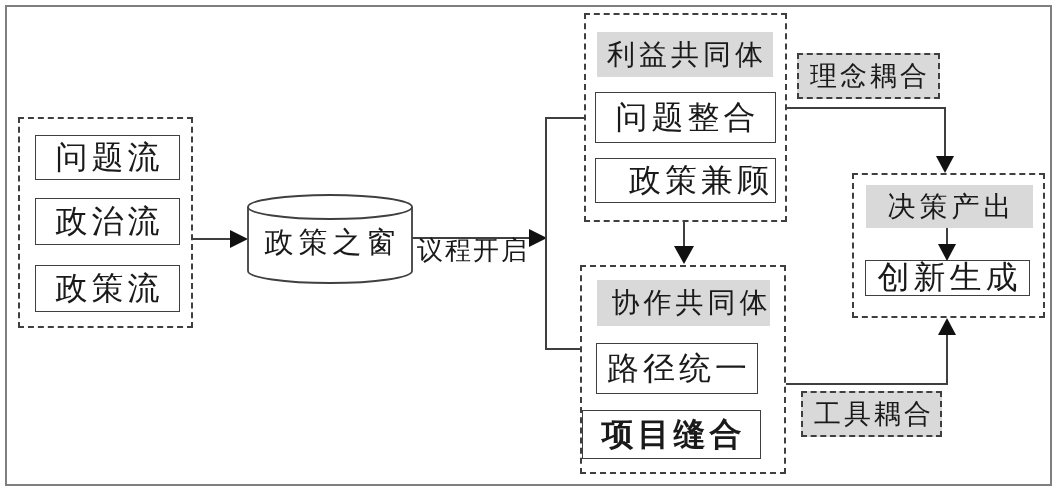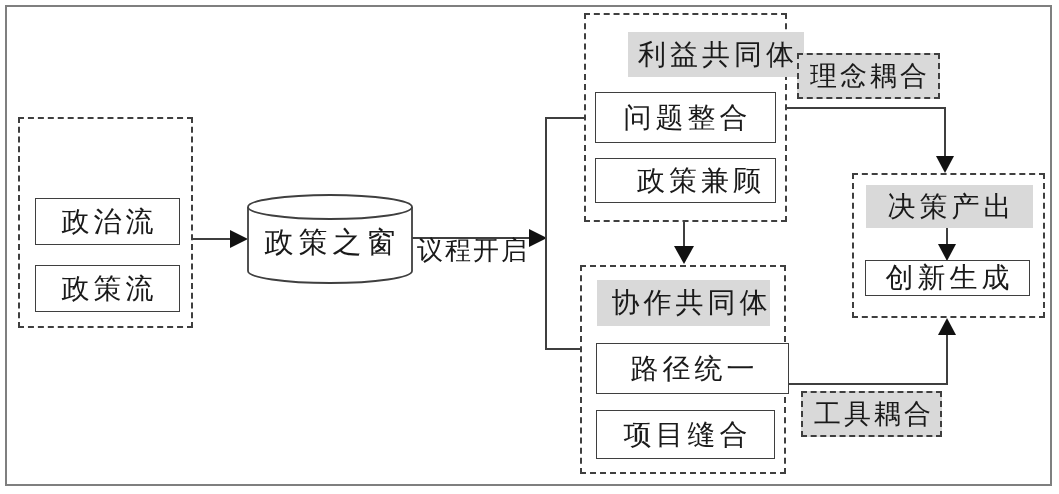--- a/index.html
+++ b/index.html
@@ -18,21 +18,21 @@
   .layer{position:absolute;left:0;top:0;width:1059px;height:494px;}
   .abs{position:absolute;box-sizing:border-box;}
   .dashed-group{
     border:2px dashed #3f3f3f;
     background:transparent;
   }
   .node{
     border:1.5px solid #3f3f3f;
     background:#ffffff;
     display:flex;align-items:center;justify-content:center;
-    font-size:28px;letter-spacing:4px;text-indent:4px;
+    font-size:32px;letter-spacing:4px;text-indent:4px;
     white-space:nowrap;
   }
   .gray-title{
     background:#d9d9d9;
     display:flex;align-items:center;justify-content:center;
     font-size:28px;letter-spacing:4px;text-indent:4px;
     white-space:nowrap;
   }
   .gray-dashed{
     background:#d9d9d9;
@@ -83,52 +83,55 @@
     <polygon class="head" points="945,173 936,156 954,156"></polygon>
 
     <path class="ln" d="M947 228 V247"></path>
     <polygon class="head" points="947,261 938,244 956,244"></polygon>
 
     <path class="ln" d="M786 384 H947 V332"></path>
     <polygon class="head" points="947,318 938,335 956,335"></polygon>
   </svg>
 
   <div class="abs dashed-group" style="left:18px;top:117px;width:175px;height:211px;">
+    <div class="abs node" style="left:15px;top:16px;width:145px;height:45px;">
+      <span>问题流</span>
+    </div>
     <div class="abs node" style="left:15px;top:146px;width:145px;height:47px;">
       <span>政策流</span>
     </div>
     <div class="abs node" style="left:15px;top:79px;width:145px;height:47px;">
       <span>政治流</span>
     </div>
   </div>
 
   <div class="abs cyl-label" style="left:248px;top:226px;width:164px;height:34px;">政策之窗</div>
 
   <div class="abs free-label" style="left:412px;top:199px;width:122px;height:32px;margin-top:35px;">议程开启</div>
 
   <div class="abs dashed-group" style="left:584px;top:13px;width:203px;height:209px;">
-    <div class="abs gray-title" style="left:11px;top:17px;width:176px;height:45px;margin-left:31px;">
+    <div class="abs gray-title" style="left:11px;top:17px;width:176px;height:45px;">
       <span>利益共同体</span>
     </div>
     <div class="abs node" style="left:9px;top:77px;width:181px;height:51px;">
       <span>问题整合</span>
     </div>
     <div class="abs node" style="left:9px;top:143px;width:181px;height:45px;padding-left:27px;">
       <span>政策兼顾</span>
     </div>
   </div>
 
   <div class="abs dashed-group" style="left:580px;top:265px;width:206px;height:209px;">
     <div class="abs gray-title" style="left:15px;top:13px;width:173px;height:46px;padding-left:12px;">
       <span>协作共同体</span>
     </div>
-    <div class="abs node" style="left:14px;top:76px;width:193px;height:51px;">
+    <div class="abs node" style="left:14px;top:76px;width:162px;height:51px;">
       <span>路径统一</span>
     </div>
-    <div class="abs node" style="left:14px;top:143px;width:179px;height:49px;">
+    <div class="abs node" style="left:0;top:143px;width:179px;height:49px;font-weight:bold;">
       <span>项目缝合</span>
     </div>
   </div>
 
   <div class="abs gray-dashed" style="left:797px;top:53px;width:143px;height:46px;">
     <span>理念耦合</span>
   </div>
 
   <div class="abs dashed-group" style="left:852px;top:173px;width:193px;height:145px;">
     <div class="abs gray-title" style="left:12px;top:10px;width:167px;height:43px;">

